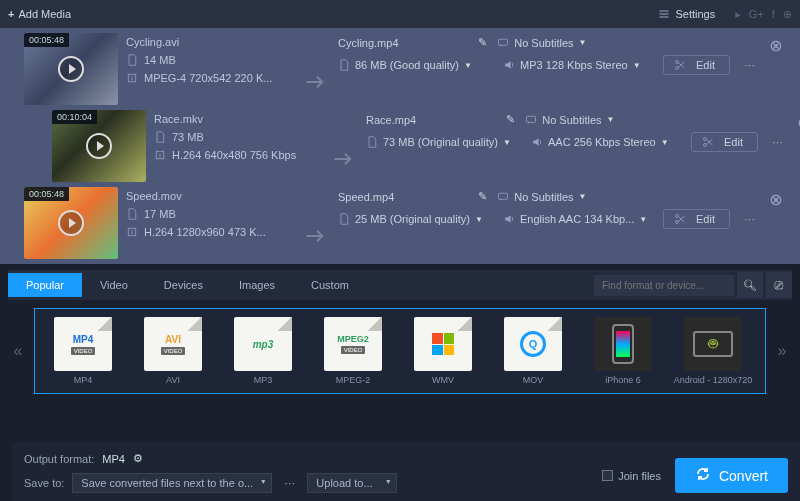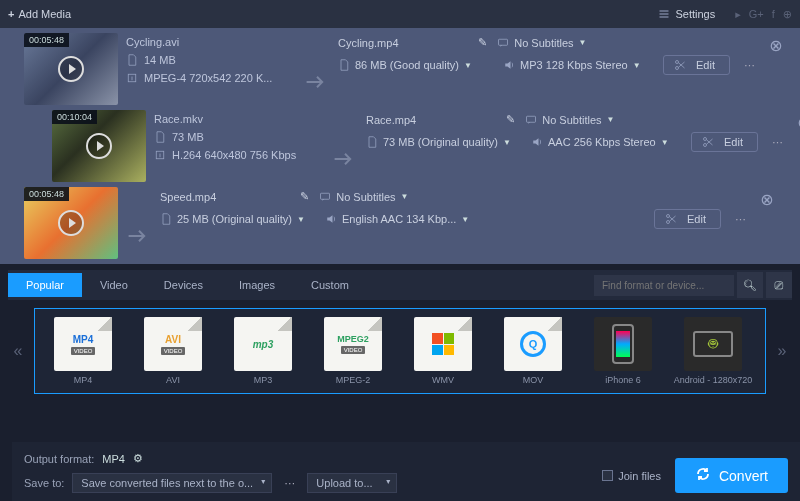--- a/index.html
+++ b/index.html
@@ -274,20 +274,42 @@
 
   <div class="item">
     <div class="thumb thumb-bg3">
       <div class="dur">00:05:48</div>
       <div class="play">
           <div class="play-c">
             <div class="tri"></div>
           </div>
         </div>
     </div>
+    <div class="src">
+      <div class="src-row">
+          <span>Speed.mov</span>
+        </div>
+      <div class="src-row">
+          <span class="ic">
+            <svg viewBox="0 0 16 16">
+              <path d="M4 1h6l3 3v11H4z" fill="none" stroke="currentColor"></path>
+            </svg>
+          </span>
+          <span>17 MB</span>
+        </div>
+      <div class="src-row">
+          <span class="ic">
+            <svg viewBox="0 0 16 16">
+              <rect x="3" y="3" width="10" height="10" fill="none" stroke="currentColor"></rect>
+              <path d="M8 6v5" stroke="currentColor"></path>
+            </svg>
+          </span>
+          <span>H.264 1280x960 473 K...</span>
+        </div>
+    </div>
     <div class="arrow-col">
         <svg viewBox="0 0 20 12" width="20" height="12">
           <path d="M2 6h12M10 2l4 4-4 4" fill="none" stroke="currentColor" stroke-width="1.5"></path>
         </svg>
       </div>
     <div class="out">
       <div class="out-row1">
         <span class="out-name">Speed.mp4</span>
         <span class="pencil">✎</span>
         <div class="drop">

